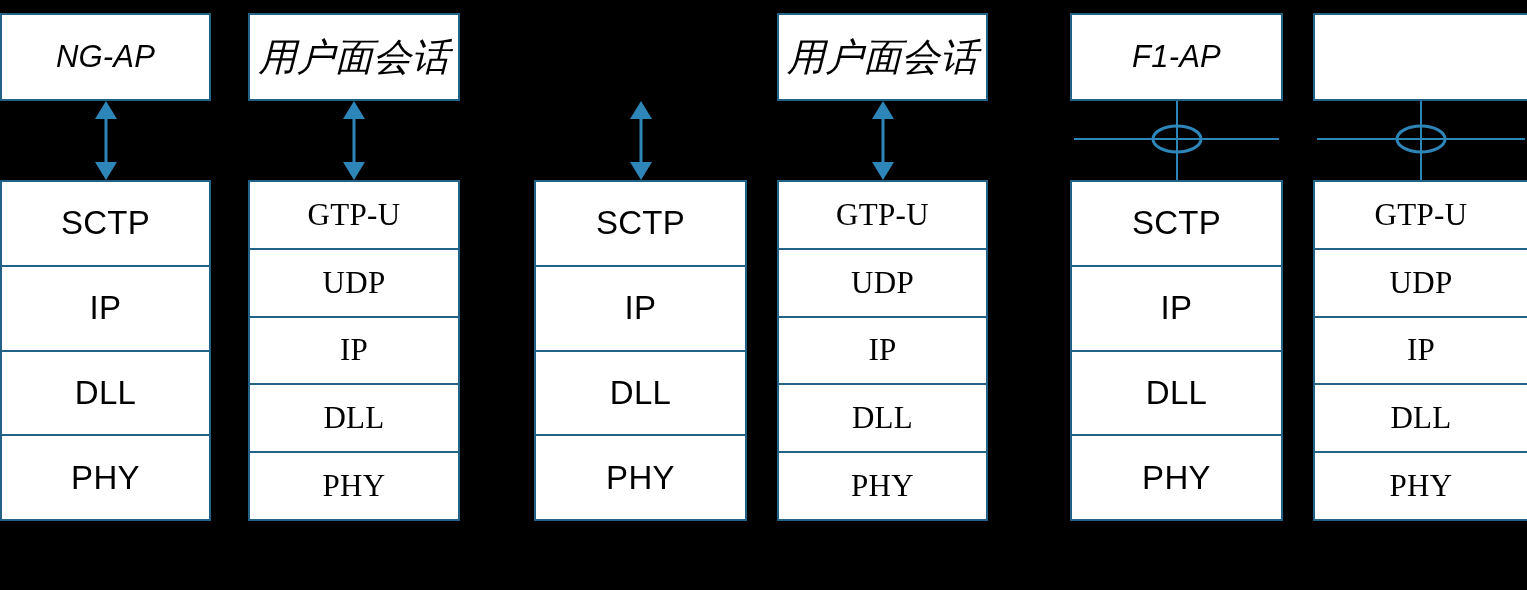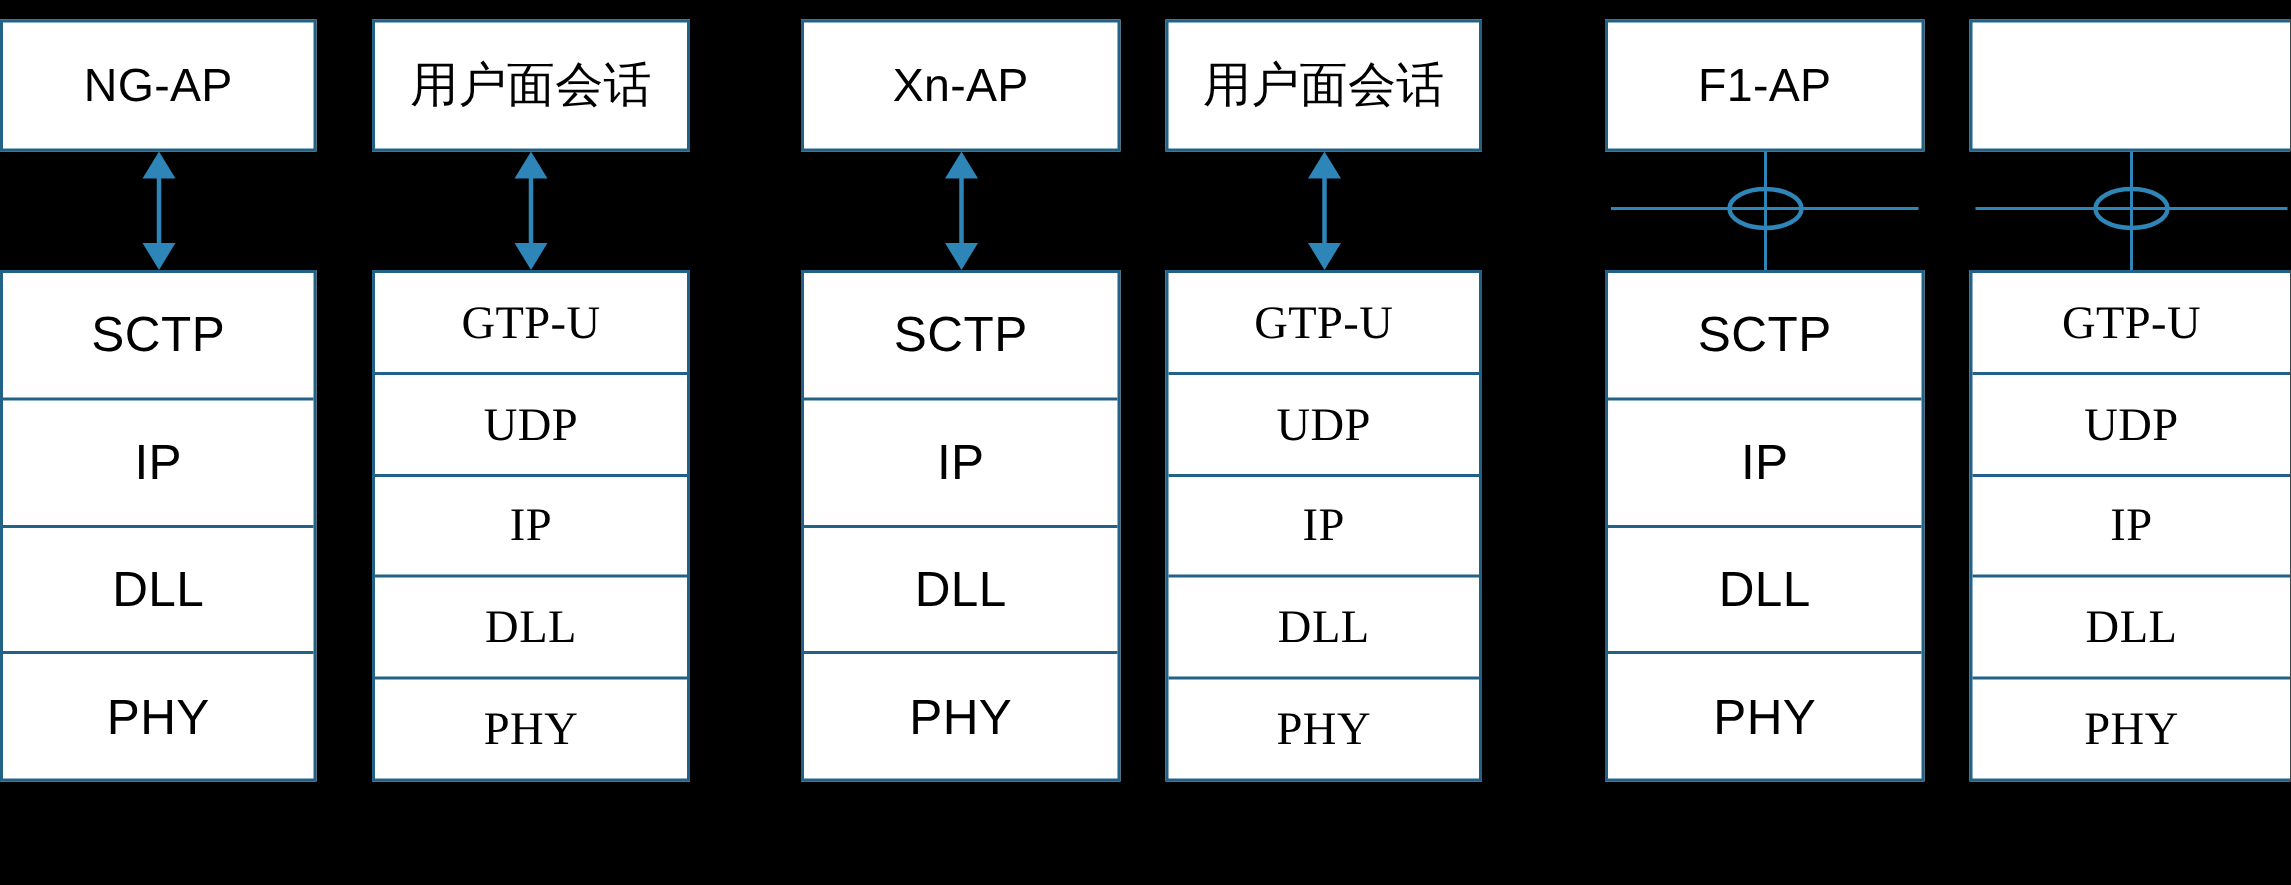--- a/index.html
+++ b/index.html
@@ -35,27 +35,28 @@
     display: flex;
     align-items: center;
     justify-content: center;
     text-align: center;
     color: #000000;
     font-size: 31px;
     line-height: 1.18;
     letter-spacing: 0.2px;
   }
   .top-box.cjk {
-    font-size: 32px;
+    font-size: 38px;
     line-height: 1.12;
     padding: 0 4px;
   }
   .top-box-label {
     display: block;
     width: 100%;
+    font-style: italic;
   }
   
   .connector {
     position: absolute;
     left: 0;
     top: 101px;
     width: 100%;
     height: 79px;
   }
   .connector svg {
@@ -131,23 +132,20 @@
       </div>
       <div class="stack layers-5">
         <div class="layer">GTP-U</div>
         <div class="layer">UDP</div>
         <div class="layer">IP</div>
         <div class="layer">DLL</div>
         <div class="layer">PHY</div>
       </div>
     </div>
     <div class="column" style="left: 534px; width: 213px;">
-      <div class="top-box">
-        <span class="top-box-label">Xn-AP</span>
-      </div>
       <div class="connector">
         <svg viewBox="0 0 213 79" preserveAspectRatio="none">
           <line x1="107" y1="12" x2="107" y2="67" stroke="#2e86b8" stroke-width="3"></line>
           <polygon points="96,18 118,18 107,0" fill="#2e86b8"></polygon>
           <polygon points="96,61 118,61 107,79" fill="#2e86b8"></polygon>
         </svg>
       </div>
       <div class="stack layers-4">
         <div class="layer">SCTP</div>
         <div class="layer">IP</div>

